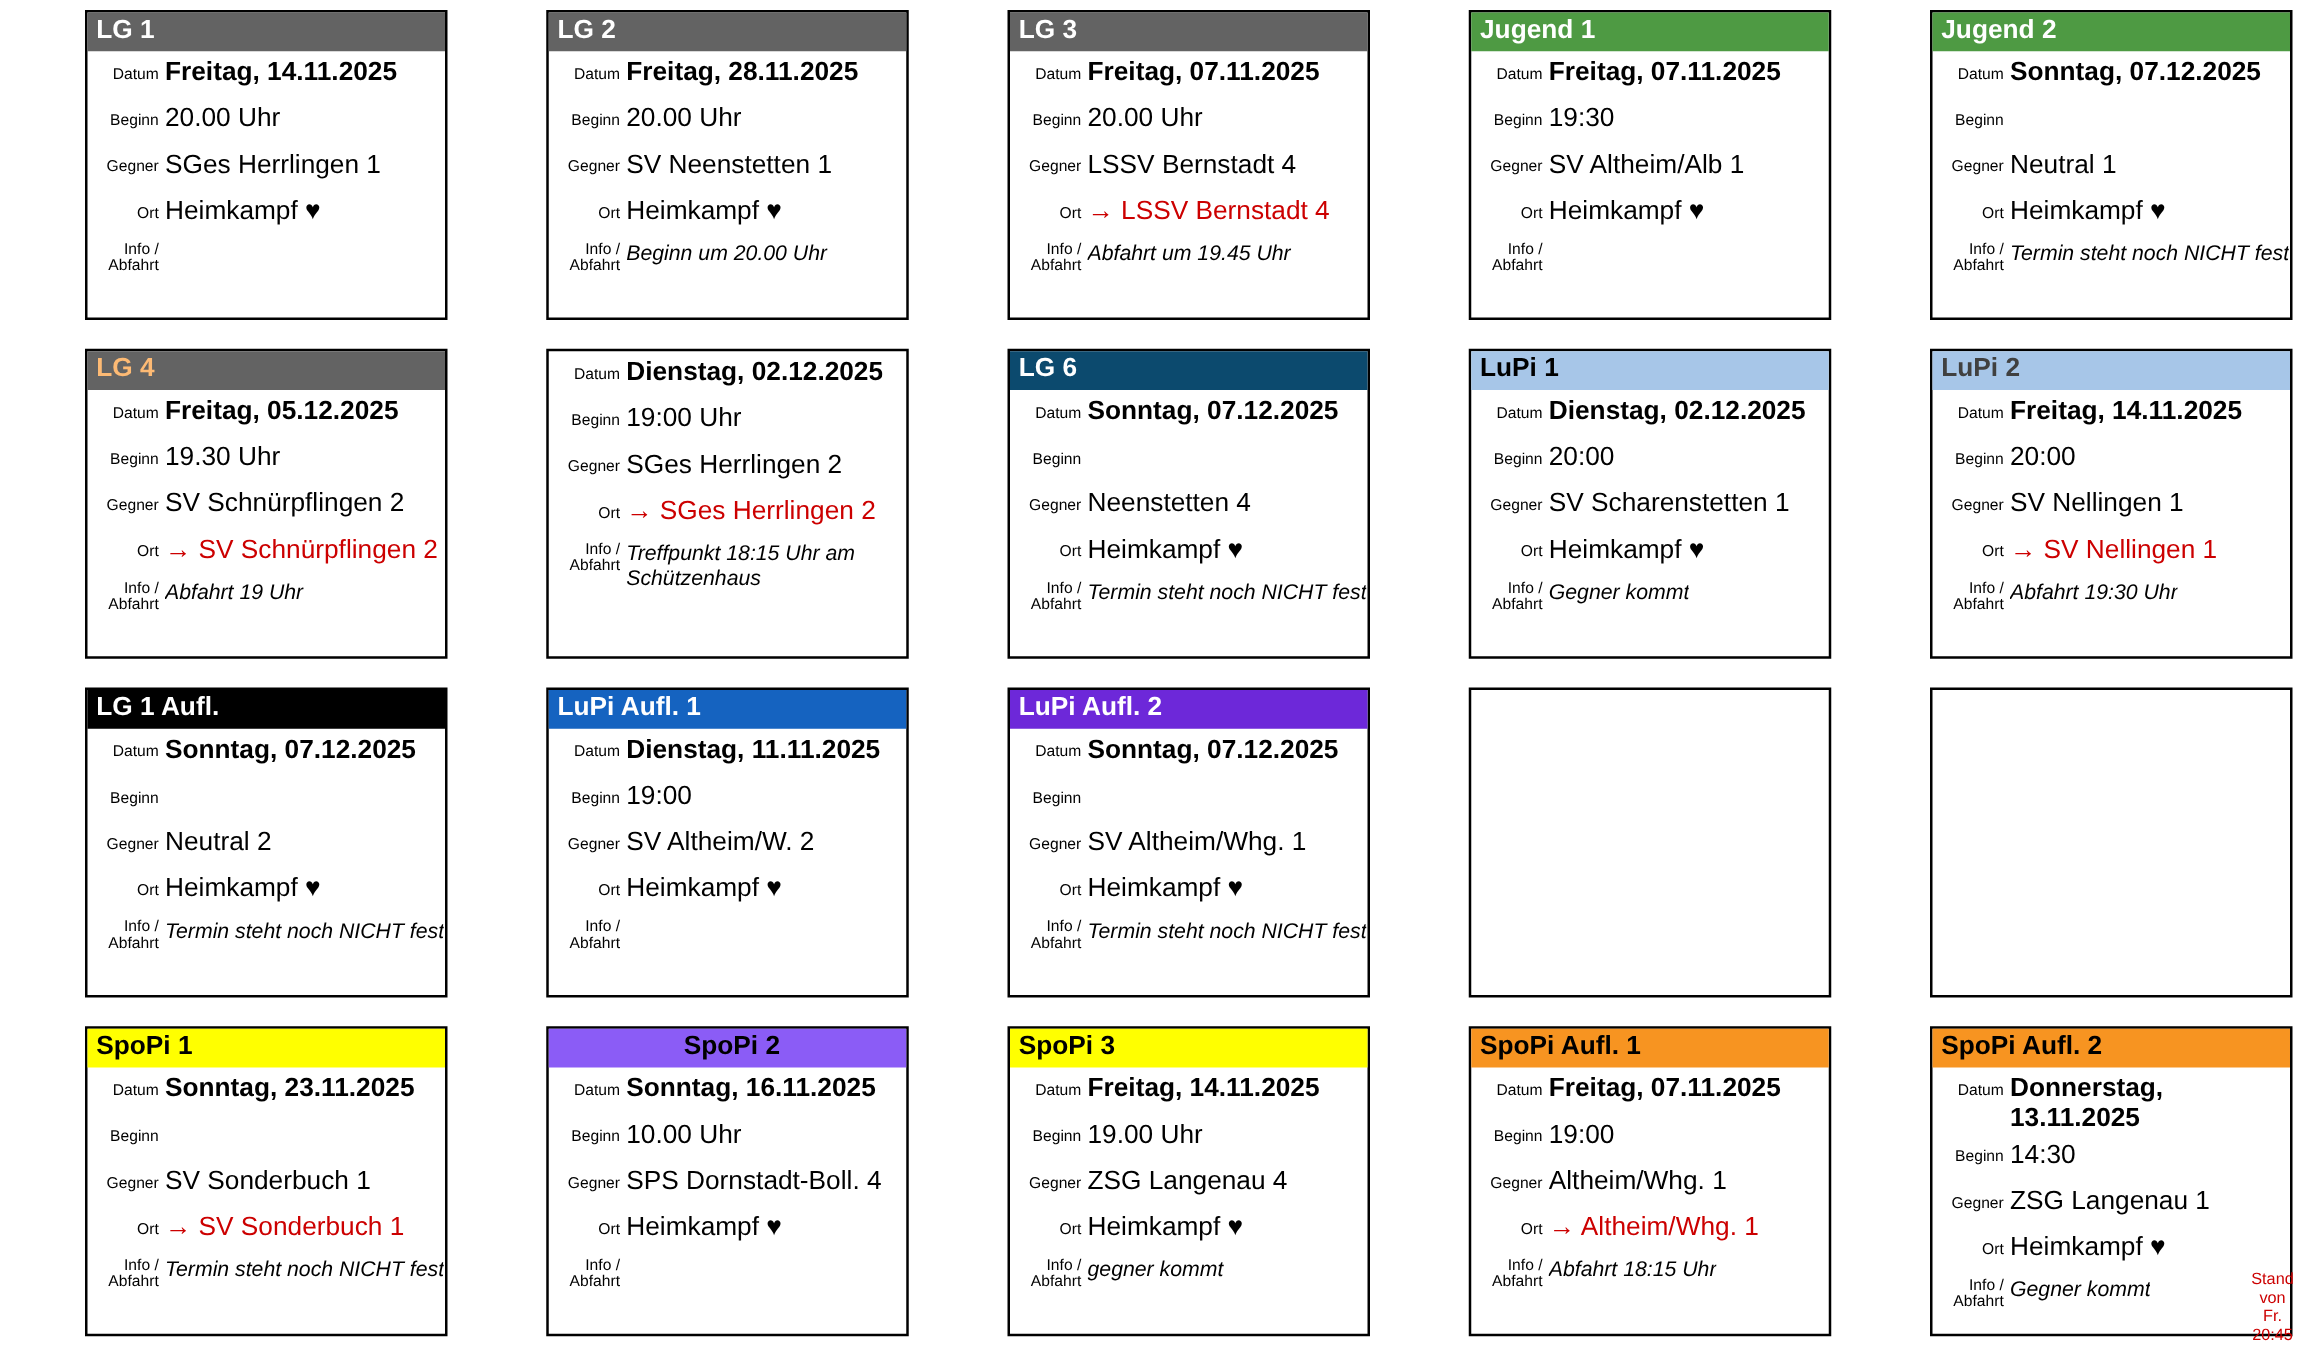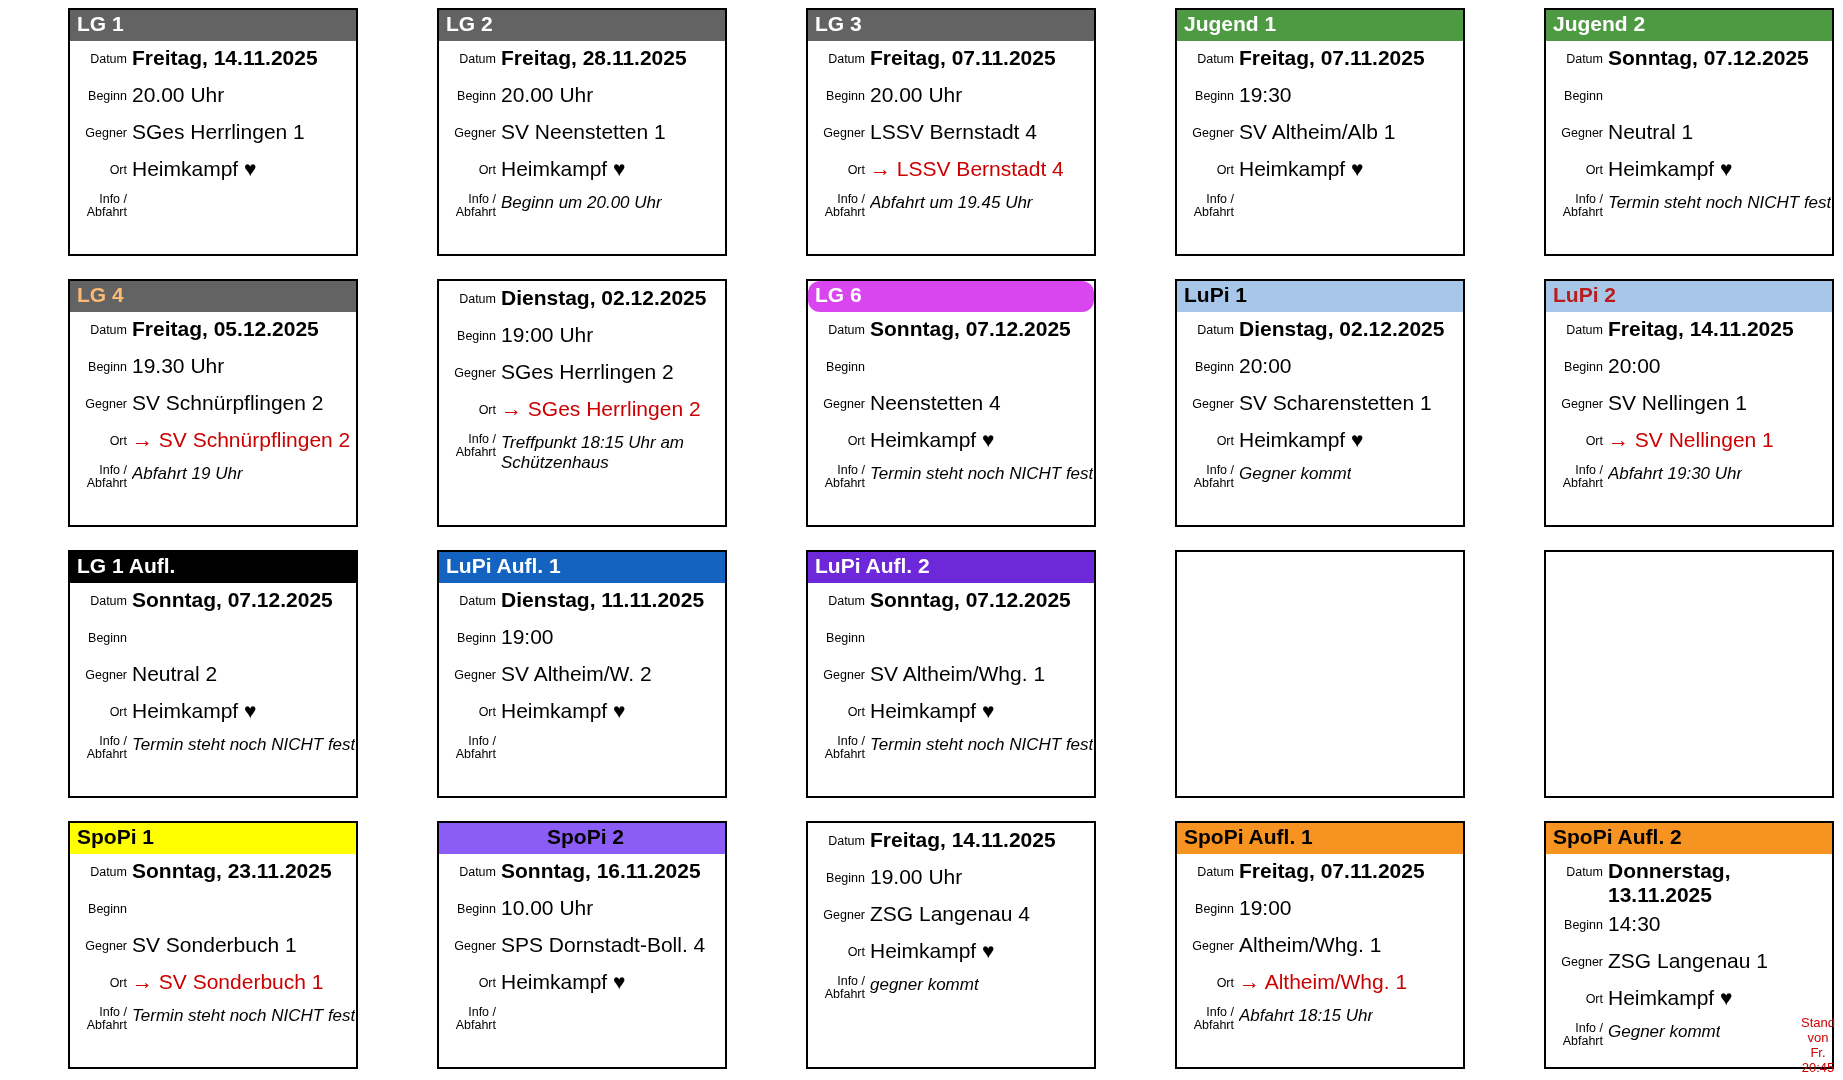--- a/index.html
+++ b/index.html
@@ -284,21 +284,21 @@
             <div class="val red">→ SGes Herrlingen 2</div>
           </div>
           <div class="row info">
             <div class="lbl">Info /
 Abfahrt</div>
             <div class="val info">Treffpunkt 18:15 Uhr am Schützenhaus</div>
           </div>
         </div>
       </div>
       <div class="card">
-        <div class="card-header" style="background: #d946ef; color: rgb(255, 255, 255); border-radius: 12px;">LG 6</div>
+        <div class="card-header" style="background: #0c4a6e; color: rgb(255, 255, 255);">LG 6</div>
         <div class="rows">
           <div class="row">
             <div class="lbl">Datum</div>
             <div class="val bold">Sonntag, 07.12.2025</div>
           </div>
           <div class="row">
             <div class="lbl">Beginn</div>
             <div class="val"></div>
           </div>
           <div class="row">
@@ -336,21 +336,21 @@
             <div class="val">Heimkampf ♥</div>
           </div>
           <div class="row info">
             <div class="lbl">Info /
 Abfahrt</div>
             <div class="val info">Gegner kommt</div>
           </div>
         </div>
       </div>
       <div class="card">
-        <div class="card-header" style="background: rgb(167, 198, 232); color: #b91c1c;">LuPi 2</div>
+        <div class="card-header" style="background: rgb(167, 198, 232); color: #404040;">LuPi 2</div>
         <div class="rows">
           <div class="row">
             <div class="lbl">Datum</div>
             <div class="val bold">Freitag, 14.11.2025</div>
           </div>
           <div class="row">
             <div class="lbl">Beginn</div>
             <div class="val">20:00</div>
           </div>
           <div class="row">
@@ -494,20 +494,21 @@
             <div class="val">Heimkampf ♥</div>
           </div>
           <div class="row info">
             <div class="lbl">Info /
 Abfahrt</div>
             <div class="val info"></div>
           </div>
         </div>
       </div>
       <div class="card">
+        <div class="card-header" style="background: rgb(255, 255, 0); color: rgb(0, 0, 0);">SpoPi 3</div>
         <div class="rows">
           <div class="row">
             <div class="lbl">Datum</div>
             <div class="val bold">Freitag, 14.11.2025</div>
           </div>
           <div class="row">
             <div class="lbl">Beginn</div>
             <div class="val">19.00 Uhr</div>
           </div>
           <div class="row">

